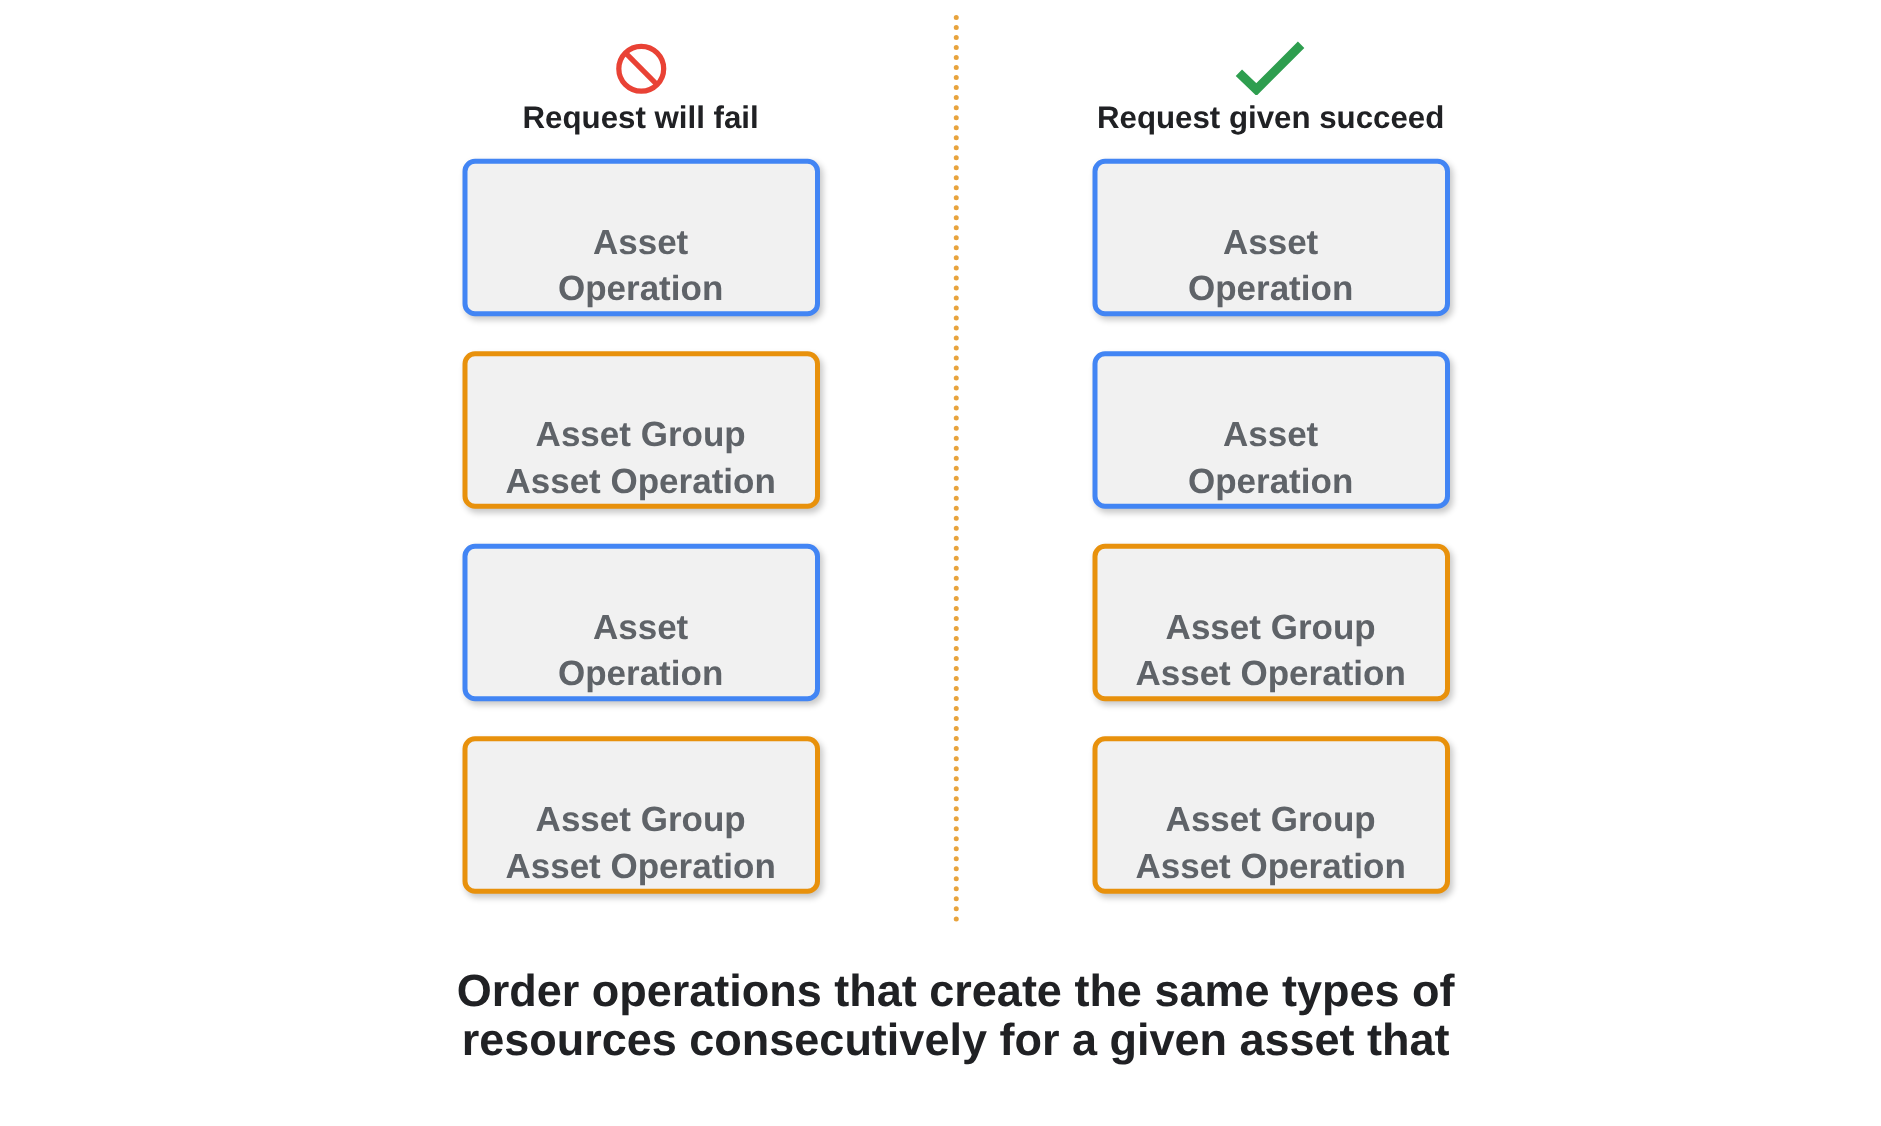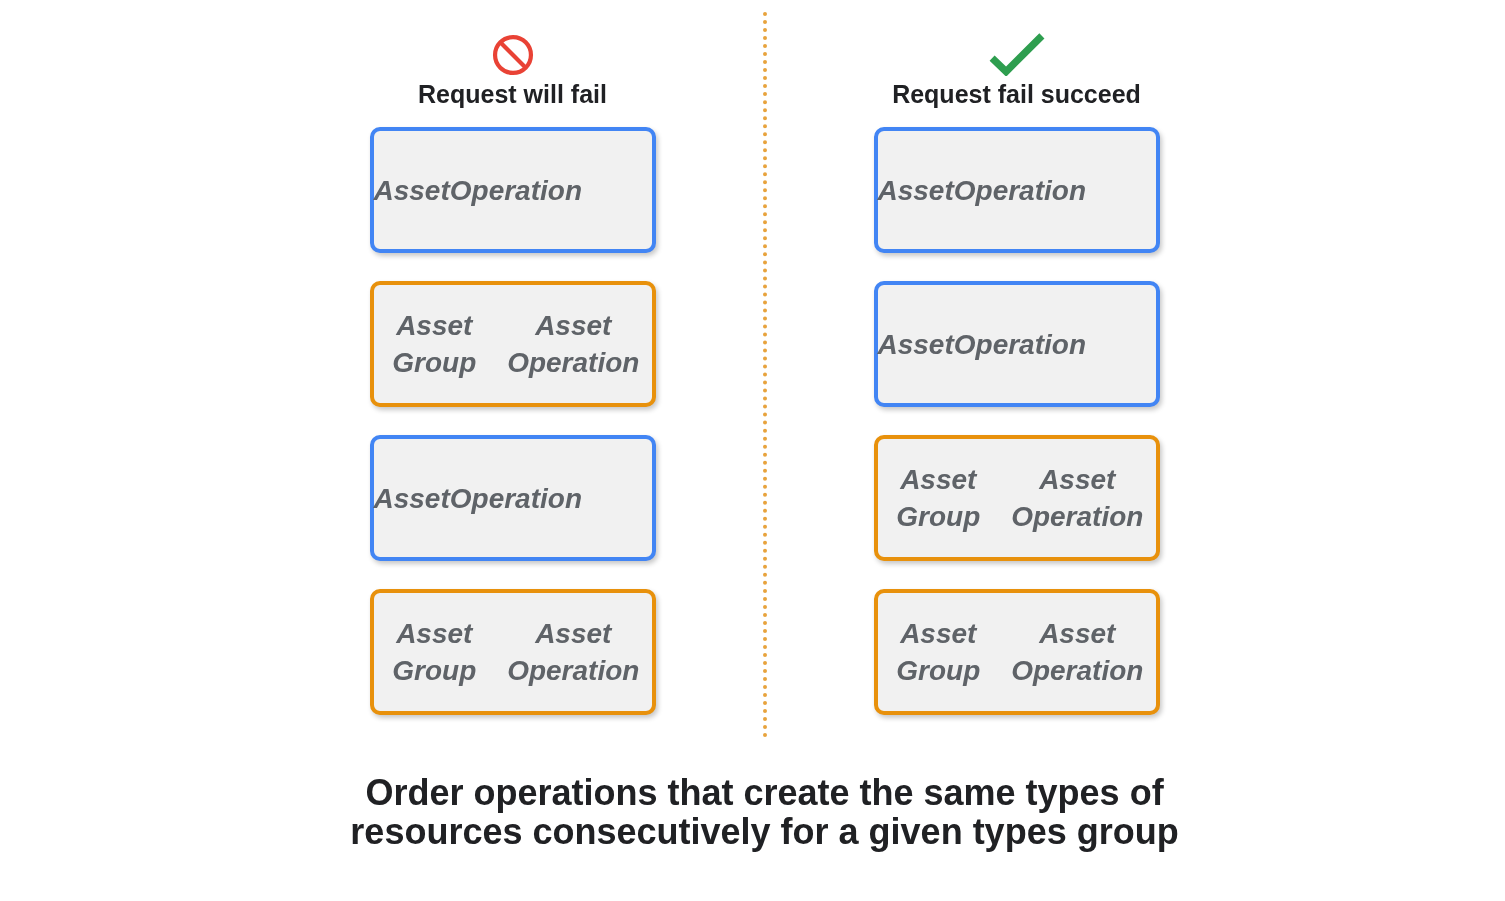--- a/index.html
+++ b/index.html
@@ -44,34 +44,33 @@
     font-size: 25px;
     font-weight: bold;
     color: var(--heading-text, #202124);
     margin-top: 4px;
     white-space: nowrap;
   }
   .box {
     width: 286px;
     height: 126px;
     display: flex;
-    flex-direction: row;
+    flex-direction: column;
     align-items: center;
-    justify-content: flex-start;
+    justify-content: flex-end;
     background: var(--box-bg, #f1f1f1);
     border: 4px solid #999;
     border-radius: 10px;
     box-shadow: 2px 3px 5px rgba(0,0,0,0.22);
     margin-bottom: 28px;
     font-size: 28px;
     font-weight: bold;
     color: var(--box-text, #5f6368);
     line-height: 37px;
     text-align: center;
-    font-style: italic;
   }
   .box[data-border="blue"]   { border-color: var(--blue, #4285F4); }
   .box[data-border="orange"] { border-color: var(--orange, #E8910C); }
   .divider {
     width: 0;
     border-left: 4px dotted var(--divider-dot, #E8A33D);
     height: 726px;
     margin: -10px 100px 0 100px;
   }
   .caption {
@@ -126,21 +125,21 @@
 
     <div class="divider"></div>
 
     <div class="column">
       <div class="col-header">
         <span class="icon-slot">
           <svg class="check-svg" width="56" height="44" viewBox="0 0 54 42" fill="none">
             <path d="M3 25 L16.5 38 L51 3.5" stroke="currentColor" stroke-width="7" stroke-linecap="butt" stroke-linejoin="miter"></path>
           </svg>
         </span>
-        <div class="col-heading">Request fail succeed</div>
+        <div class="col-heading">Request given succeed</div>
       </div>
 
       <div class="box" data-border="blue">
         <span>Asset</span>
         <span>Operation</span>
       </div>
 
       <div class="box" data-border="blue">
         <span>Asset</span>
         <span>Operation</span>
@@ -154,16 +153,16 @@
       <div class="box" data-border="orange">
         <span>Asset Group</span>
         <span>Asset Operation</span>
       </div>
     </div>
 
   </div>
 
   <div class="caption">
     <div>Order operations that create the same types of</div>
-    <div>resources consecutively for a given types group</div>
+    <div>resources consecutively for a given asset that</div>
   </div>
 
 </div>
 
 </body></html>

